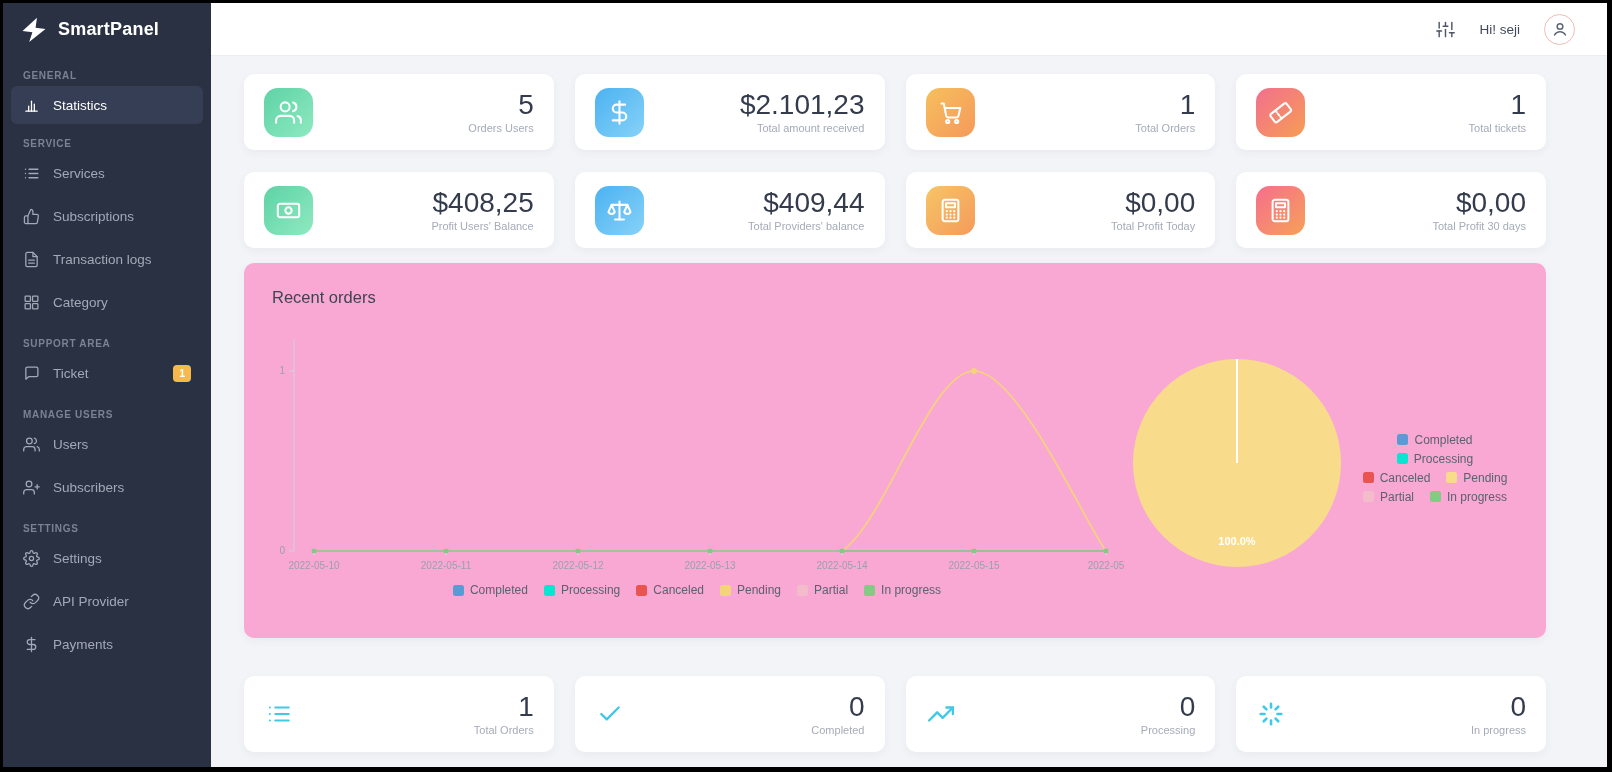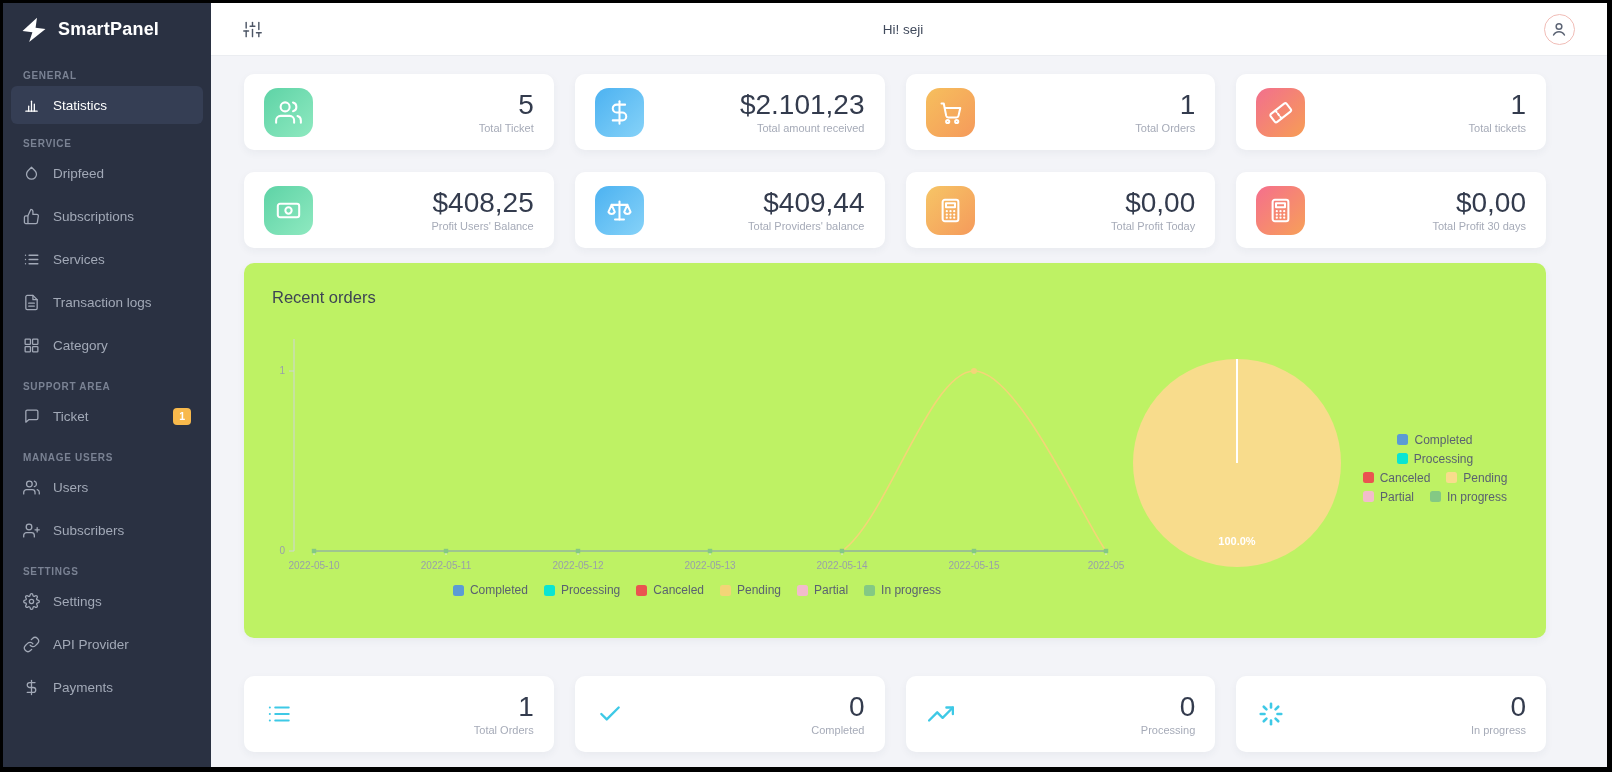--- a/index.html
+++ b/index.html
@@ -19,21 +19,21 @@
              border-radius:6px;color:#a2a9b7;font-size:13.5px;cursor:pointer;}
   .side-item .ic{width:17px;height:17px;display:flex;flex-shrink:0;}
   .side-item .ic svg{width:17px;height:17px;}
   .side-item.active{background:#353e54;color:#fff;height:38px;margin-top:3px;}
   .badge{margin-left:auto;background:#f8b94c;color:#fff;font-size:10.5px;font-weight:700;
          padding:2px 6px;border-radius:4px;line-height:13px;}
 
   
   .main{flex:1;display:flex;flex-direction:column;min-width:0;}
   .topbar{height:52px;background:#fff;border-bottom:1px solid #ebedf1;display:flex;align-items:center;
-          justify-content:space-between;gap:24px;padding:0 32px;flex-shrink:0;}
+          justify-content:flex-end;gap:24px;padding:0 32px;flex-shrink:0;}
   .tb-filter{width:19px;height:19px;color:#4c5565;display:flex;cursor:pointer;}
   .tb-filter svg{width:19px;height:19px;}
   .greeting{font-size:13.5px;color:#414a5c;}
   .avatar{width:29px;height:29px;border-radius:50%;border:1.5px solid #f1bdb7;display:flex;
           align-items:center;justify-content:center;color:#5d6575;cursor:pointer;background:#fff;}
   .avatar svg{width:20px;height:20px;}
 
   .content{flex:1;padding:18px 61px 0 33px;overflow:hidden;}
   .grid4{display:grid;grid-template-columns:repeat(4,1fr);gap:22px 21px;}
   .stat-card{background:#fff;border-radius:10px;height:76px;display:flex;align-items:center;
@@ -41,21 +41,21 @@
   .stat-icon{width:49px;height:49px;border-radius:14px;display:flex;align-items:center;
              justify-content:center;color:#fff;flex-shrink:0;}
   .stat-icon svg{width:27px;height:27px;}
   .stat-right{margin-left:auto;text-align:right;}
   .stat-value{font-size:28px;font-weight:500;color:#333b4d;line-height:30px;}
   .stat-label{font-size:11px;color:#a6abb8;margin-top:2px;}
   .b-icon{width:30px;height:30px;display:flex;align-items:center;justify-content:center;flex-shrink:0;}
   .b-icon svg{width:26px;height:26px;}
 
   
-  .chart-card{background:#bef264;border-radius:10px;margin-top:15px;height:375px;box-sizing:border-box;
+  .chart-card{background:#f9a8d4;border-radius:10px;margin-top:15px;height:375px;box-sizing:border-box;
               padding:24px 28px 0;box-shadow:0 3px 8px rgba(40,50,70,.05);overflow:hidden;}
   .chart-title{font-size:16.5px;color:#3d4454;font-weight:500;line-height:20px;}
   .charts-row{display:flex;margin-top:26px;}
   .line-wrap{flex:1;min-width:0;}
   .line-wrap svg{overflow:visible;display:block;}
   .pie-wrap{width:396px;flex-shrink:0;display:flex;flex-direction:row;align-items:center;}
   .legend{display:flex;flex-wrap:wrap;justify-content:center;gap:5px 16px;margin-top:6px;padding:0 10px;}
   .lg-item{display:flex;align-items:center;gap:6px;font-size:12px;color:#5a6270;cursor:pointer;}
   .lg-swatch{width:11px;height:11px;border-radius:2.5px;flex-shrink:0;}
   .bottom-grid{margin-top:38px;}
@@ -86,45 +86,37 @@
               <line x1="12" y1="20" x2="12" y2="6"></line>
               <line x1="16" y1="20" x2="16" y2="10"></line>
             </svg>
           </span>
           <span>Statistics</span>
         </div>
         <div class="side-label">SERVICE</div>
         <div class="side-item">
           <span class="ic">
             <svg viewBox="0 0 24 24" fill="none" stroke="currentColor" stroke-width="1.8" stroke-linecap="round" stroke-linejoin="round">
-              <path d="M12 3.2l4.9 4.9a7 7 0 1 1-9.8 0z"></path>
-            </svg>
-          </span>
-          <span>Dripfeed</span>
-        </div>
-        <div class="side-item">
-          <span class="ic">
-            <svg viewBox="0 0 24 24" fill="none" stroke="currentColor" stroke-width="1.8" stroke-linecap="round" stroke-linejoin="round">
-              <path d="M14 9V5a3 3 0 0 0-3-3l-4 9v11h11.28a2 2 0 0 0 2-1.7l1.38-9a2 2 0 0 0-2-2.3zM7 22H4a2 2 0 0 1-2-2v-7a2 2 0 0 1 2-2h3"></path>
-            </svg>
-          </span>
-          <span>Subscriptions</span>
-        </div>
-        <div class="side-item">
-          <span class="ic">
-            <svg viewBox="0 0 24 24" fill="none" stroke="currentColor" stroke-width="1.8" stroke-linecap="round" stroke-linejoin="round">
               <line x1="8.5" y1="6" x2="21" y2="6"></line>
               <line x1="8.5" y1="12" x2="21" y2="12"></line>
               <line x1="8.5" y1="18" x2="21" y2="18"></line>
               <line x1="3.5" y1="6" x2="3.6" y2="6"></line>
               <line x1="3.5" y1="12" x2="3.6" y2="12"></line>
               <line x1="3.5" y1="18" x2="3.6" y2="18"></line>
             </svg>
           </span>
           <span>Services</span>
+        </div>
+        <div class="side-item">
+          <span class="ic">
+            <svg viewBox="0 0 24 24" fill="none" stroke="currentColor" stroke-width="1.8" stroke-linecap="round" stroke-linejoin="round">
+              <path d="M14 9V5a3 3 0 0 0-3-3l-4 9v11h11.28a2 2 0 0 0 2-1.7l1.38-9a2 2 0 0 0-2-2.3zM7 22H4a2 2 0 0 1-2-2v-7a2 2 0 0 1 2-2h3"></path>
+            </svg>
+          </span>
+          <span>Subscriptions</span>
         </div>
         <div class="side-item">
           <span class="ic">
             <svg viewBox="0 0 24 24" fill="none" stroke="currentColor" stroke-width="1.8" stroke-linecap="round" stroke-linejoin="round">
               <path d="M14 2H6a2 2 0 0 0-2 2v16a2 2 0 0 0 2 2h12a2 2 0 0 0 2-2V8z"></path>
               <polyline points="14 2 14 8 20 8"></polyline>
               <line x1="16" y1="13" x2="8" y2="13"></line>
               <line x1="16" y1="17" x2="8" y2="17"></line>
             </svg>
           </span>
@@ -235,21 +227,21 @@
             <div class="stat-icon" style="background: linear-gradient(135deg, rgb(94, 211, 166), rgb(143, 233, 192));">
               <svg viewBox="0 0 24 24" fill="none" stroke="currentColor" stroke-width="1.8" stroke-linecap="round" stroke-linejoin="round">
                 <path d="M17 21v-2a4 4 0 0 0-4-4H5a4 4 0 0 0-4 4v2"></path>
                 <circle cx="9" cy="7" r="4"></circle>
                 <path d="M23 21v-2a4 4 0 0 0-3-3.87"></path>
                 <path d="M16 3.13a4 4 0 0 1 0 7.75"></path>
               </svg>
             </div>
             <div class="stat-right">
               <div class="stat-value">5</div>
-              <div class="stat-label">Total Ticket</div>
+              <div class="stat-label">Orders Users</div>
             </div>
           </div>
           <div class="stat-card">
             <div class="stat-icon" style="background: linear-gradient(135deg, rgb(76, 178, 241), rgb(134, 210, 248));">
               <svg viewBox="0 0 24 24" fill="none" stroke="currentColor" stroke-width="1.8" stroke-linecap="round" stroke-linejoin="round">
                 <line x1="12" y1="2" x2="12" y2="22"></line>
                 <path d="M17 5H9.5a3.5 3.5 0 0 0 0 7h5a3.5 3.5 0 0 1 0 7H6"></path>
               </svg>
             </div>
             <div class="stat-right">

